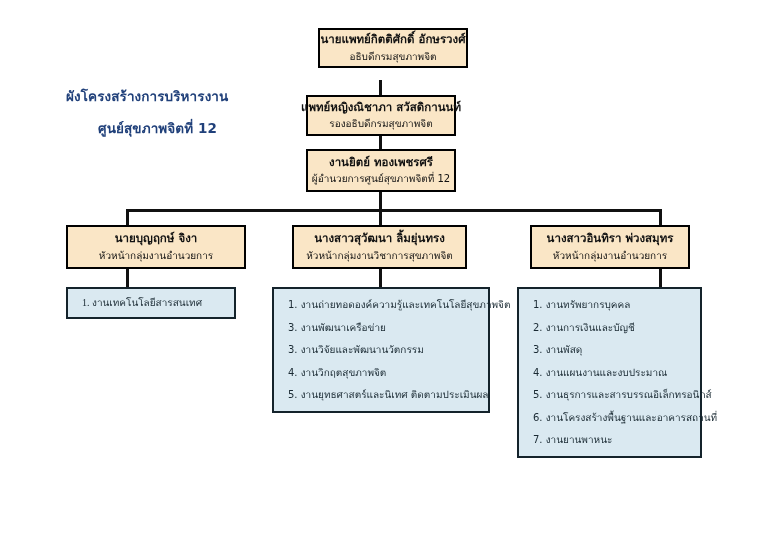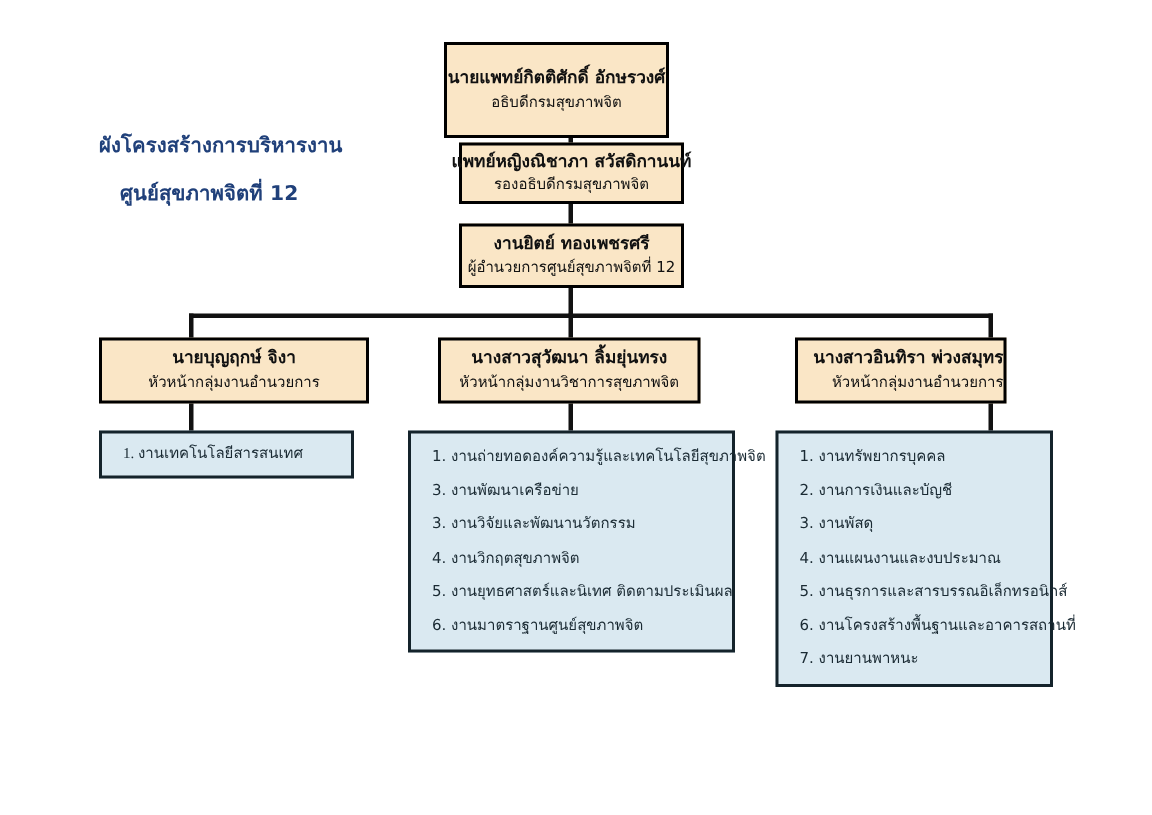--- a/index.html
+++ b/index.html
@@ -21,21 +21,21 @@
   
   .headline {
     position: absolute;
     color: #20407a;
     font-size: 13.5px;
     font-weight: 700;
     white-space: nowrap;
     letter-spacing: 0.1px;
   }
   .headline-line1 { left: 66px;  top: 85px; }
-  .headline-line2 { left: 80px;  top: 117px; }
+  .headline-line2 { left: 98px;  top: 117px; }
 
   
   .node {
     position: absolute;
     box-sizing: border-box;
     background: #fae6c6;
     border: 2px solid #000000;
     display: flex;
     flex-direction: column;
     align-items: center;
@@ -104,21 +104,21 @@
   <div class="conn" style="left:126px; top:209px; width:536px; height:3px;"></div>
 
   <div class="conn" style="left:126px; top:209px; width:3px; height:17px;"></div>
   <div class="conn" style="left:379px; top:209px; width:3px; height:17px;"></div>
   <div class="conn" style="left:659px; top:209px; width:3px; height:17px;"></div>
 
   <div class="conn" style="left:126px; top:268px; width:3px; height:20px;"></div>
   <div class="conn" style="left:379px; top:268px; width:3px; height:20px;"></div>
   <div class="conn" style="left:659px; top:268px; width:3px; height:20px;"></div>
 
-  <div class="node" style="left:296px; top:28px; width:150px; height:64px;">
+  <div class="node" style="left:318px; top:28px; width:150px; height:40px;">
     <div class="name">นายแพทย์กิตติศักดิ์  อักษรวงศ์</div>
     <div class="role">อธิบดีกรมสุขภาพจิต</div>
   </div>
 
   <div class="node" style="left:306px; top:95px; width:150px; height:41px;">
     <div class="name">แพทย์หญิงณิชาภา สวัสดิกานนท์</div>
     <div class="role">รองอธิบดีกรมสุขภาพจิต</div>
   </div>
 
   <div class="node" style="left:306px; top:149px; width:150px; height:43px;">
@@ -129,36 +129,35 @@
   <div class="node" style="left:66px; top:225px; width:180px; height:44px;">
     <div class="name">นายบุญฤกษ์  จิงา</div>
     <div class="role">หัวหน้ากลุ่มงานอำนวยการ</div>
   </div>
 
   <div class="node" style="left:292px; top:225px; width:175px; height:44px;">
     <div class="name">นางสาวสุวัฒนา  ลิ้มยุ่นทรง</div>
     <div class="role">หัวหน้ากลุ่มงานวิชาการสุขภาพจิต</div>
   </div>
 
-  <div class="node" style="left:530px; top:225px; width:141px; height:44px;align-items:flex-end;">
+  <div class="node" style="left:530px; top:225px; width:160px; height:44px;">
     <div class="name">นางสาวอินทิรา พ่วงสมุทร</div>
     <div class="role">หัวหน้ากลุ่มงานอำนวยการ</div>
   </div>
 
   <div class="listbox single" style="left:66px; top:287px; width:170px;">
     <div class="row">1. งานเทคโนโลยีสารสนเทศ</div>
   </div>
 
   <div class="listbox" style="left:272px; top:287px; width:218px;">
     <div class="row">1. งานถ่ายทอดองค์ความรู้และเทคโนโลยีสุขภาพจิต</div>
     <div class="row">3. งานพัฒนาเครือข่าย</div>
     <div class="row">3. งานวิจัยและพัฒนานวัตกรรม</div>
     <div class="row">4. งานวิกฤตสุขภาพจิต</div>
     <div class="row">5. งานยุทธศาสตร์และนิเทศ ติดตามประเมินผล</div>
-    <div class="row">6. งานมาตราฐานศูนย์สุขภาพจิต</div>
   </div>
 
   <div class="listbox" style="left:517px; top:287px; width:185px;">
     <div class="row">1. งานทรัพยากรบุคคล</div>
     <div class="row">2. งานการเงินและบัญชี</div>
     <div class="row">3. งานพัสดุ</div>
     <div class="row">4. งานแผนงานและงบประมาณ</div>
     <div class="row">5. งานธุรการและสารบรรณอิเล็กทรอนิกส์</div>
     <div class="row">6. งานโครงสร้างพื้นฐานและอาคารสถานที่</div>
     <div class="row">7. งานยานพาหนะ</div>

